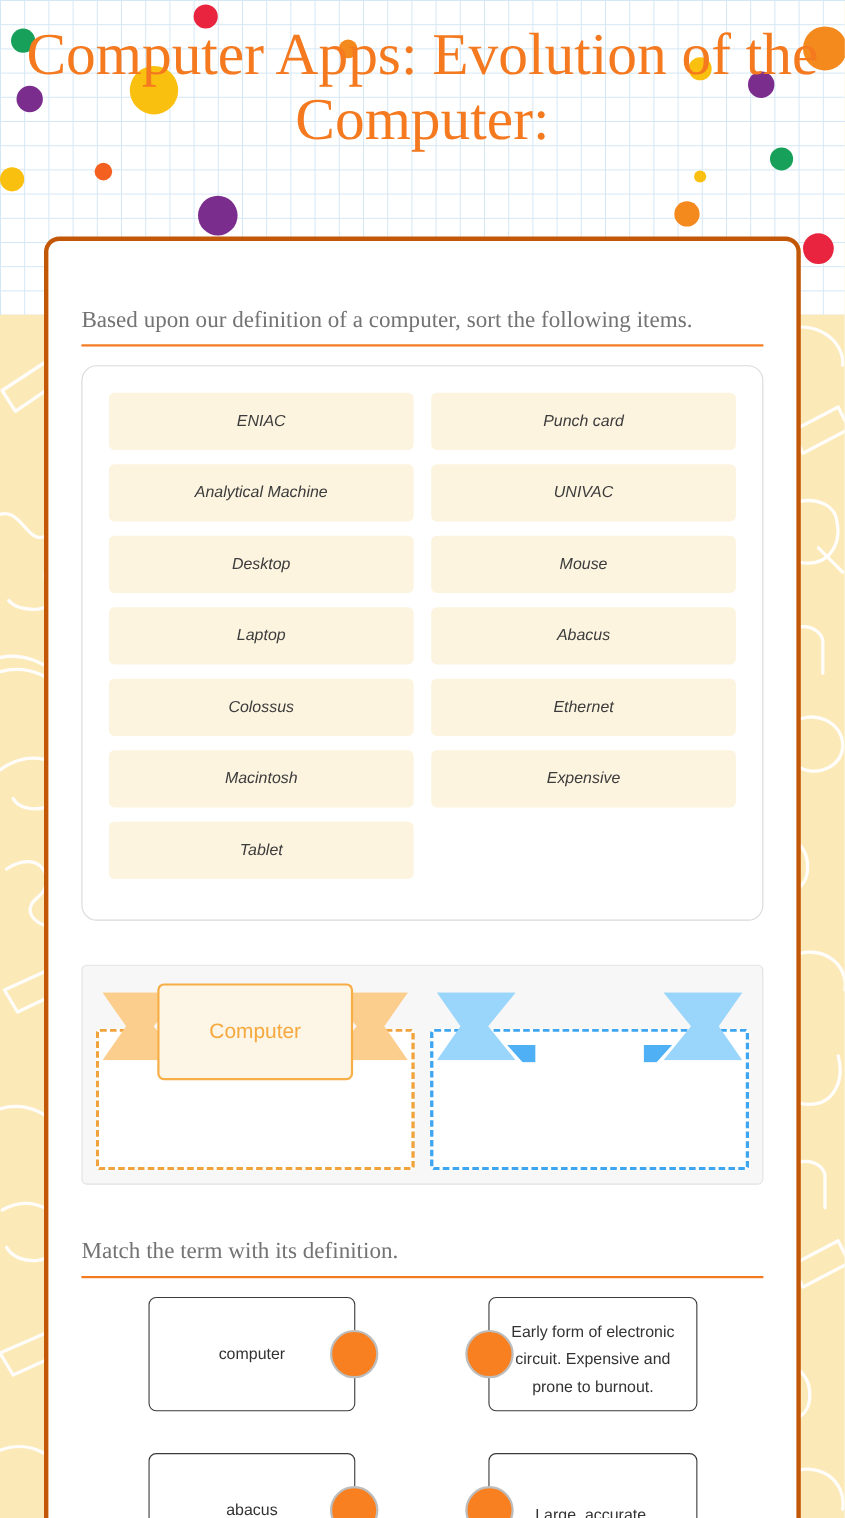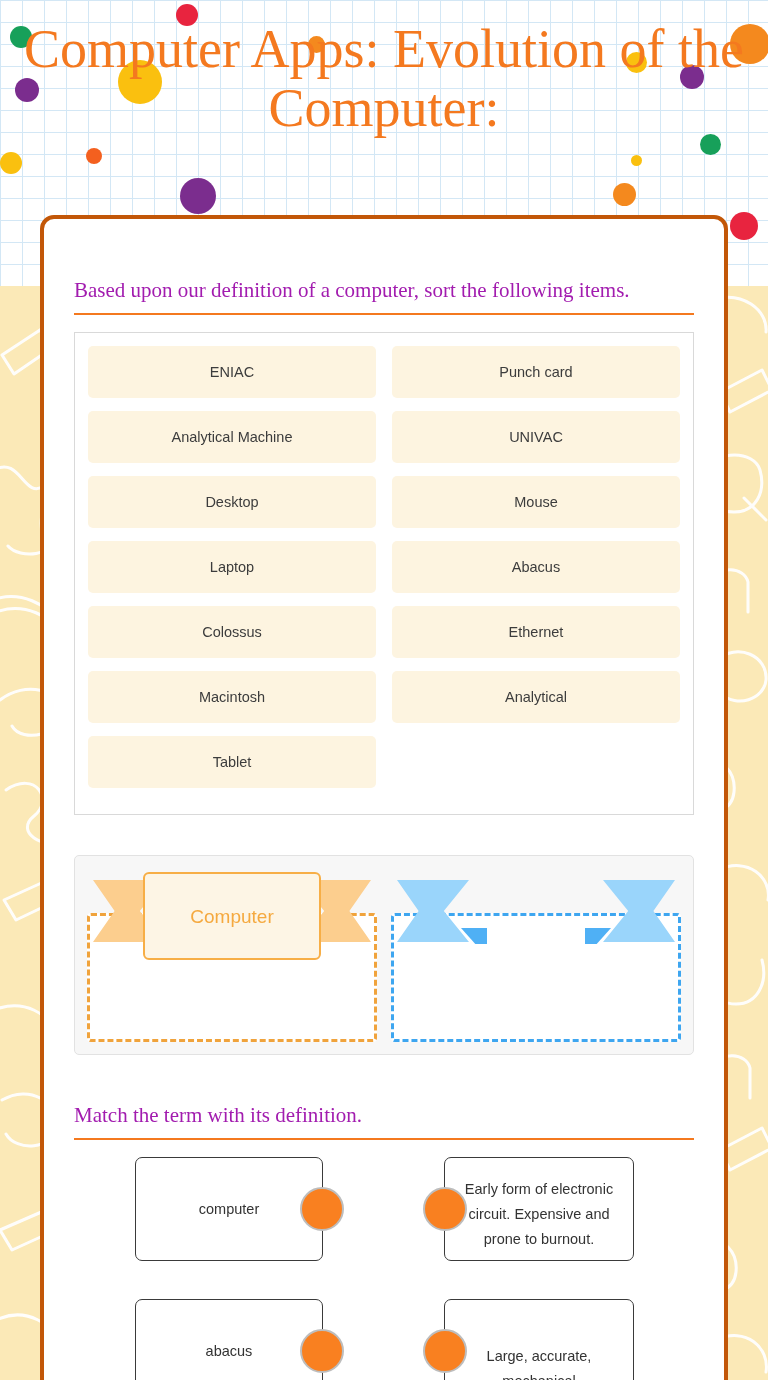--- a/index.html
+++ b/index.html
@@ -84,34 +84,35 @@
     border-radius: 14px;
     z-index: 3;
     padding: 58px 30px 0 30px;
   }
 
   
   .section-head {
     font-family: "Liberation Serif", serif;
     font-size: 21px;
     line-height: 27px;
-    color: #a21caf;
+    color: #737373;
     padding-bottom: 9px;
     border-bottom: 2px solid #f4791f;
     margin-bottom: 17px;
   }
 
   
   .sort-pool {
     border: 1px solid #d9d9d9;
-    border-radius: 0;
-    padding: 13px;
+    border-radius: 14px;
+    padding: 24px;
     display: flex;
     flex-wrap: wrap;
     gap: 0;
+    font-style: italic;
   }
   .sort-tile {
     width: 50%;
     padding: 0 8px 13px 0;
   }
   .sort-tile:nth-child(even) { padding: 0 0 13px 8px; }
   .sort-tile-inner {
     background: #fdf4e0;
     border-radius: 5px;
     height: 52px;
@@ -355,21 +356,21 @@
       <div class="sort-tile">
         <div class="sort-tile-inner">Colossus</div>
       </div>
       <div class="sort-tile">
         <div class="sort-tile-inner">Ethernet</div>
       </div>
       <div class="sort-tile">
         <div class="sort-tile-inner">Macintosh</div>
       </div>
       <div class="sort-tile">
-        <div class="sort-tile-inner">Analytical</div>
+        <div class="sort-tile-inner">Expensive</div>
       </div>
       <div class="sort-tile">
         <div class="sort-tile-inner">Tablet</div>
       </div>
     </div>
 
   <div class="dropzones">
 
     <div class="dropzone orange">
       <div class="dz-area"></div>

